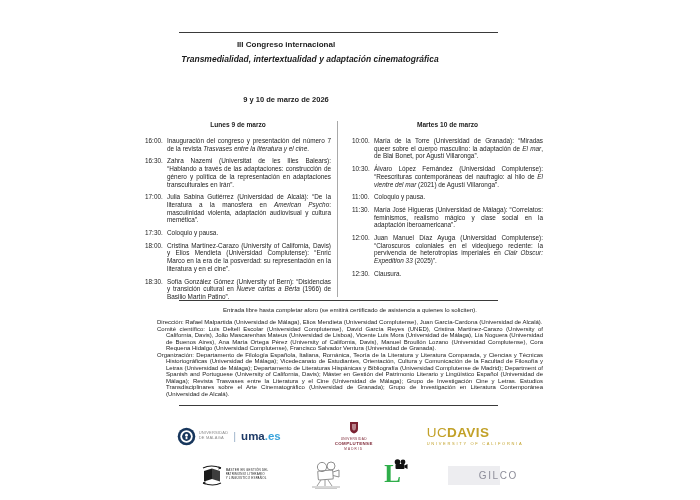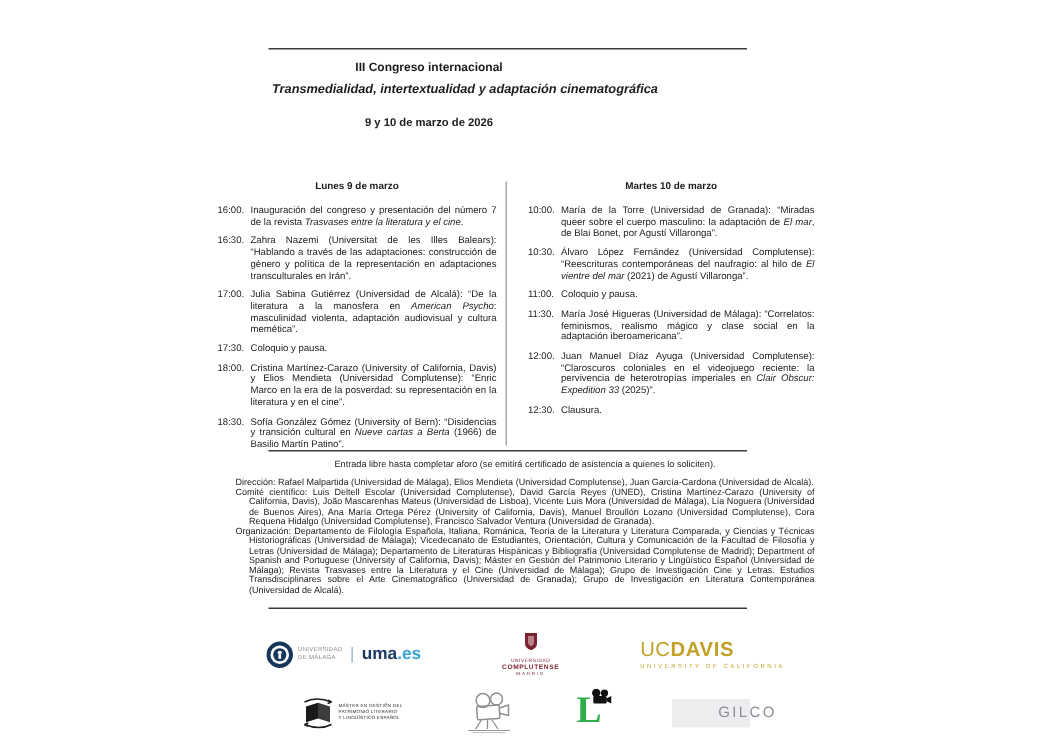--- a/index.html
+++ b/index.html
@@ -4,21 +4,21 @@
 <style>
   html,body{margin:0;padding:0;background:#ffffff;}
   .page{position:relative;width:700px;height:500px;background:#ffffff;overflow:hidden;
         font-family:"Liberation Sans",sans-serif;color:#1c1c1c;}
   .rule{position:absolute;left:179px;width:319px;height:1px;background:#3a3a3a;}
   #rule-top{top:32px;} #rule-mid{top:300px;} #rule-bottom{top:405px;}
 
   .hdr{position:absolute;left:0;width:572px;text-align:center;font-weight:bold;}
   #hdr-congress{top:40px;font-size:8px;}
   #hdr-title{top:54px;font-size:8.5px;font-style:italic;padding-left:24px;}
-  #hdr-dates{top:77px;font-size:7.5px;}
+  #hdr-dates{top:95px;font-size:7.5px;}
   #hdr-venue{top:90px;font-size:7.5px;line-height:9px;}
 
   .program{position:absolute;top:121px;left:145px;width:400px;height:176px;display:flex;}
   .col{width:186px;}
   .col.right{width:191px;margin-left:14px;}
   .vdivider{width:1px;background:#a9a9a9;margin-left:6px;align-self:stretch;}
   .day-title{text-align:center;font-weight:bold;font-size:6.6px;margin-bottom:9px;}
   .item{display:flex;margin-bottom:5px;font-size:6.4px;line-height:7.7px;}
   .item .time{width:20px;flex:none;}
   .item .txt{flex:1;margin-left:2px;text-align:justify;}

